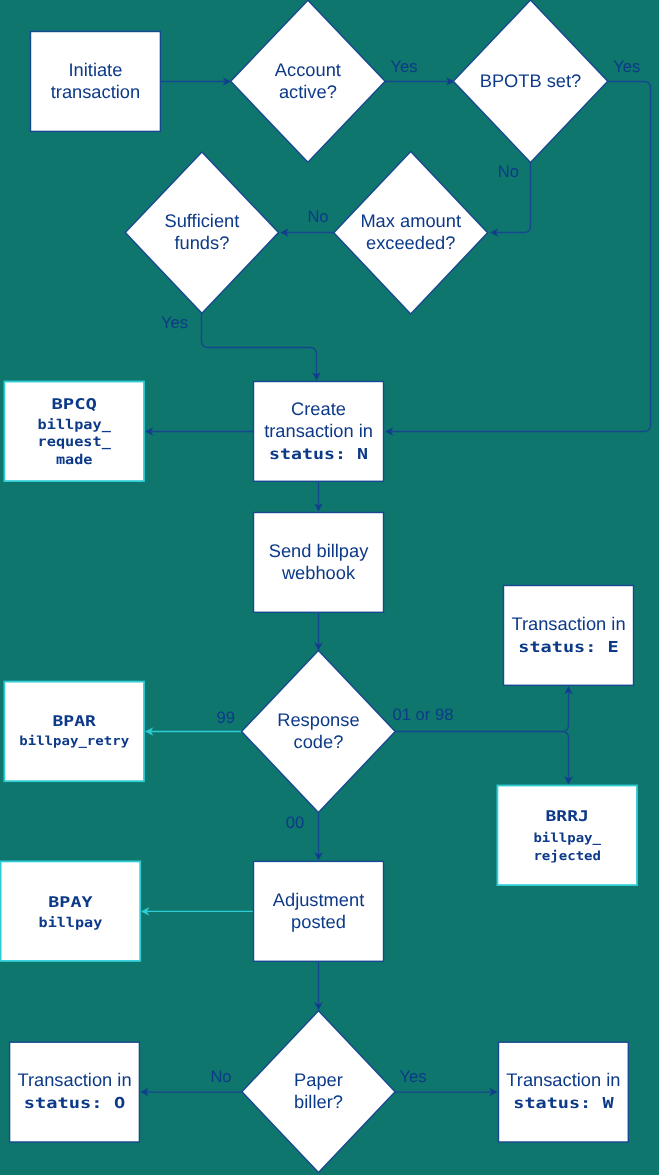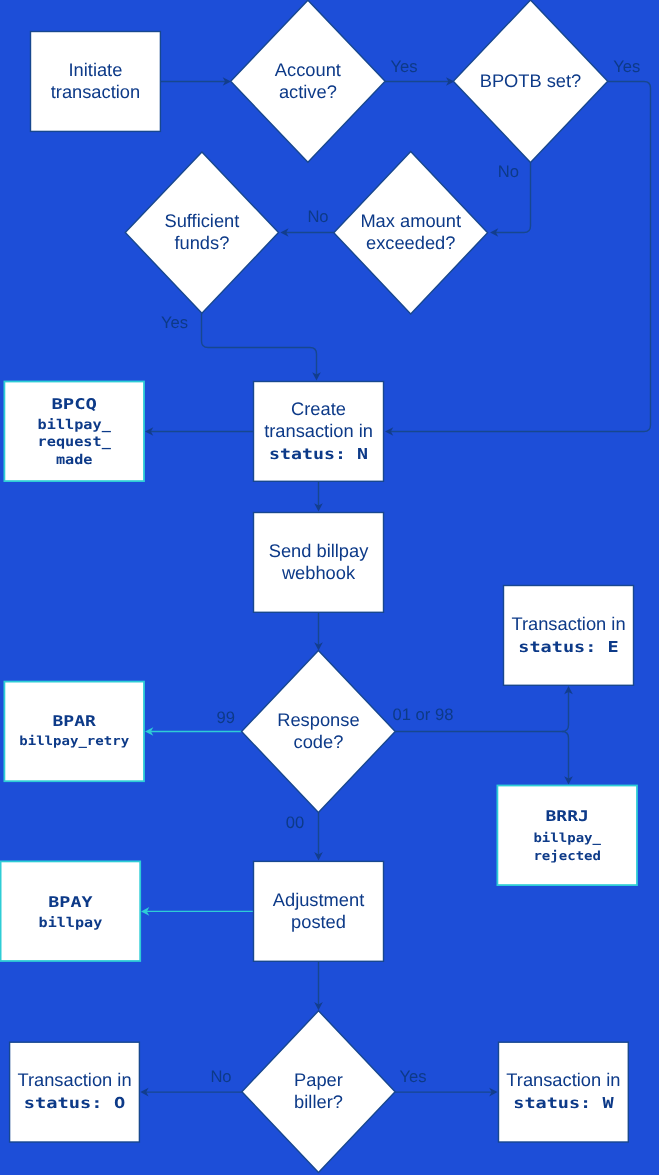--- a/index.html
+++ b/index.html
@@ -1,20 +1,20 @@
 <!DOCTYPE html>
 <html><head>
 <meta charset="utf-8">
 <title>Billpay transaction flow</title>
 <style>
   html,body{margin:0;padding:0;background:#ffffff;}
   body{width:659px;height:1175px;overflow:hidden;
        font-family:"Liberation Sans",sans-serif;
        text-rendering:geometricPrecision;}
-  #stage{position:relative;width:659px;height:1175px;background:#1d4ed8;}
+  #stage{position:relative;width:659px;height:1175px;background:#0f766e;}
   #flow{position:absolute;left:0;top:0;display:block;}
   .shape-blue{fill:#ffffff;stroke:#17478f;stroke-width:1.4;}
   .shape-cyan{fill:#ffffff;stroke:#2ecdd6;stroke-width:1.8;}
   .edge-blue{fill:none;stroke:#17478f;stroke-width:1.4;stroke-linecap:butt;}
   .edge-cyan{fill:none;stroke:#2ecdd6;stroke-width:1.4;stroke-linecap:butt;}
   .head-blue{fill:#123d8d;stroke:none;}
   .head-cyan{fill:#2ecdd6;stroke:none;}
   text{dominant-baseline:alphabetic;paint-order:fill;}
   svg{shape-rendering:geometricPrecision;}
   .t-sans{font-family:"Liberation Sans",sans-serif;font-size:18px;fill:#0d3a88;}

